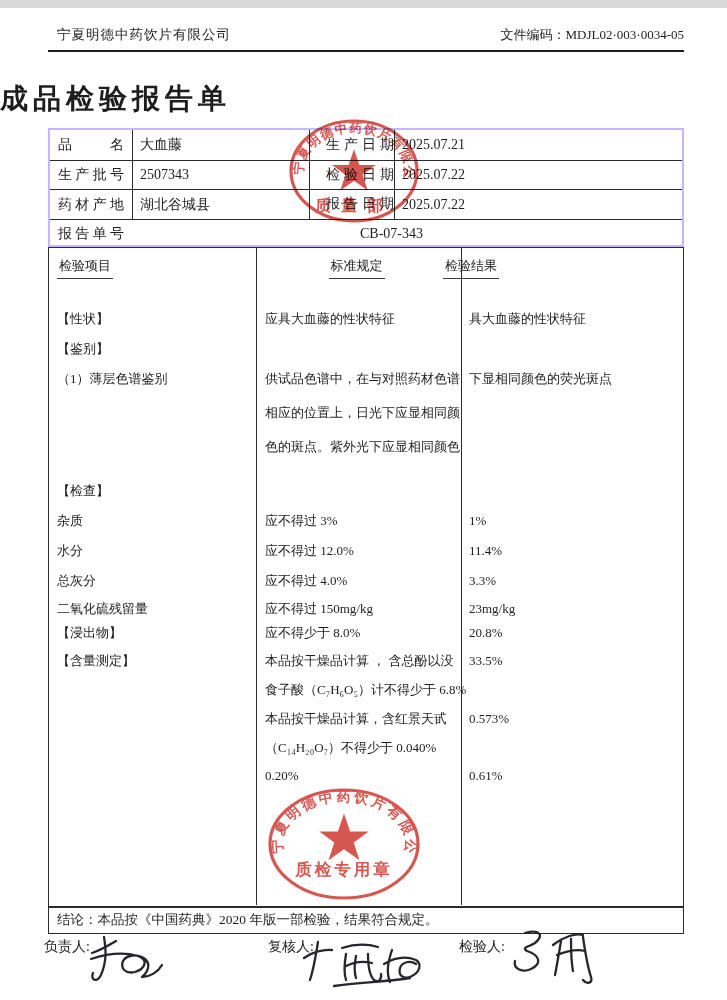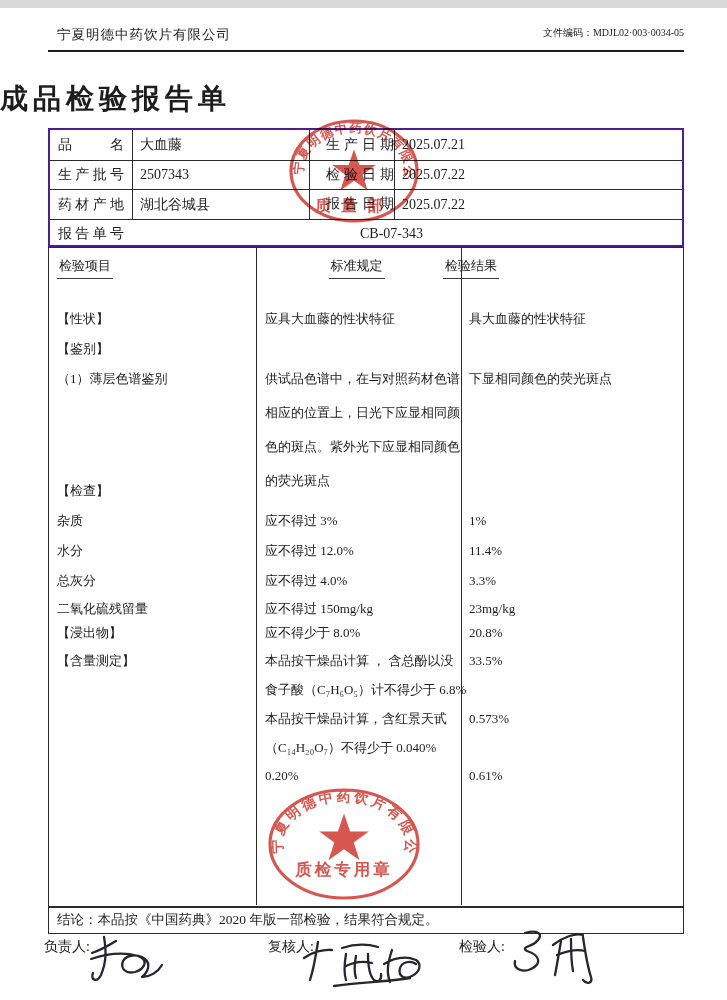--- a/index.html
+++ b/index.html
@@ -5,27 +5,27 @@
   html,body{margin:0;padding:0;}
   body{
     width:727px;height:1000px;position:relative;background:#ffffff;
     font-family:"Liberation Serif","DejaVu Serif",serif;color:#1d1d1d;overflow:hidden;
   }
   .scan-edge{position:absolute;top:0;left:0;width:727px;height:8px;background:#d9d9d9;}
   .hline{position:absolute;background:#2b2b2b;height:1px;}
   .vline{position:absolute;background:#2b2b2b;width:1px;}
 
   .hdr-company{position:absolute;top:26px;left:57px;font-size:13.5px;letter-spacing:1px;}
-  .hdr-code{position:absolute;top:26px;right:43px;font-size:10px;}
+  .hdr-code{position:absolute;top:26px;right:43px;font-size:13px;}
   .rule{position:absolute;top:50px;left:48px;width:636px;height:2px;background:#1d1d1d;}
   .doc-title{position:absolute;top:80px;left:0;width:727px;text-align:left;
     font-size:28px;font-weight:bold;letter-spacing:5px;}
 
   
-  .info{position:absolute;left:48px;top:128px;width:636px;height:119px;border:2px solid #4c1d95;box-sizing:border-box;}
+  .info{position:absolute;left:48px;top:128px;width:636px;height:119px;border:2px solid #c4b5fd;box-sizing:border-box;}
   .info .row{position:absolute;left:0;width:632px;height:30px;line-height:30px;font-size:14px;}
   .ilabel{position:absolute;left:8px;width:66px;text-align:justify;text-align-last:justify;}
   .ival{position:absolute;left:90px;}
   .ilabel2{position:absolute;left:276px;width:68px;text-align:justify;text-align-last:justify;font-family:Liberation Mono, monospace;}
   .ival2{position:absolute;left:352px;}
   .irep{position:absolute;left:310px;}
 
   
   .mtable{position:absolute;left:48px;top:247px;width:636px;height:660px;border:1.5px solid #2b2b2b;box-sizing:border-box;font-size:13px;}
   .colhead{position:absolute;top:8px;height:20px;line-height:20px;}
@@ -113,21 +113,20 @@
   </div>
   <div class="trow" style="top:86px">
     <div class="c1 ln">【鉴别】</div>
   </div>
   <div class="trow lh34" style="top:114px">
     <div class="c1 ln">（1）薄层色谱鉴别</div>
     <div class="c2">
       <div class="ln">供试品色谱中，在与对照药材色谱</div>
       <div class="ln">相应的位置上，日光下应显相同颜</div>
       <div class="ln">色的斑点。紫外光下应显相同颜色</div>
-      <div class="ln">的荧光斑点</div>
     </div>
     <div class="c3">
       <div class="ln">下显相同颜色的荧光斑点</div>
     </div>
   </div>
   <div class="trow" style="top:228px">
     <div class="c1 ln">【检查】</div>
   </div>
   <div class="trow" style="top:258px">
     <div class="c1 ln">杂质</div>

